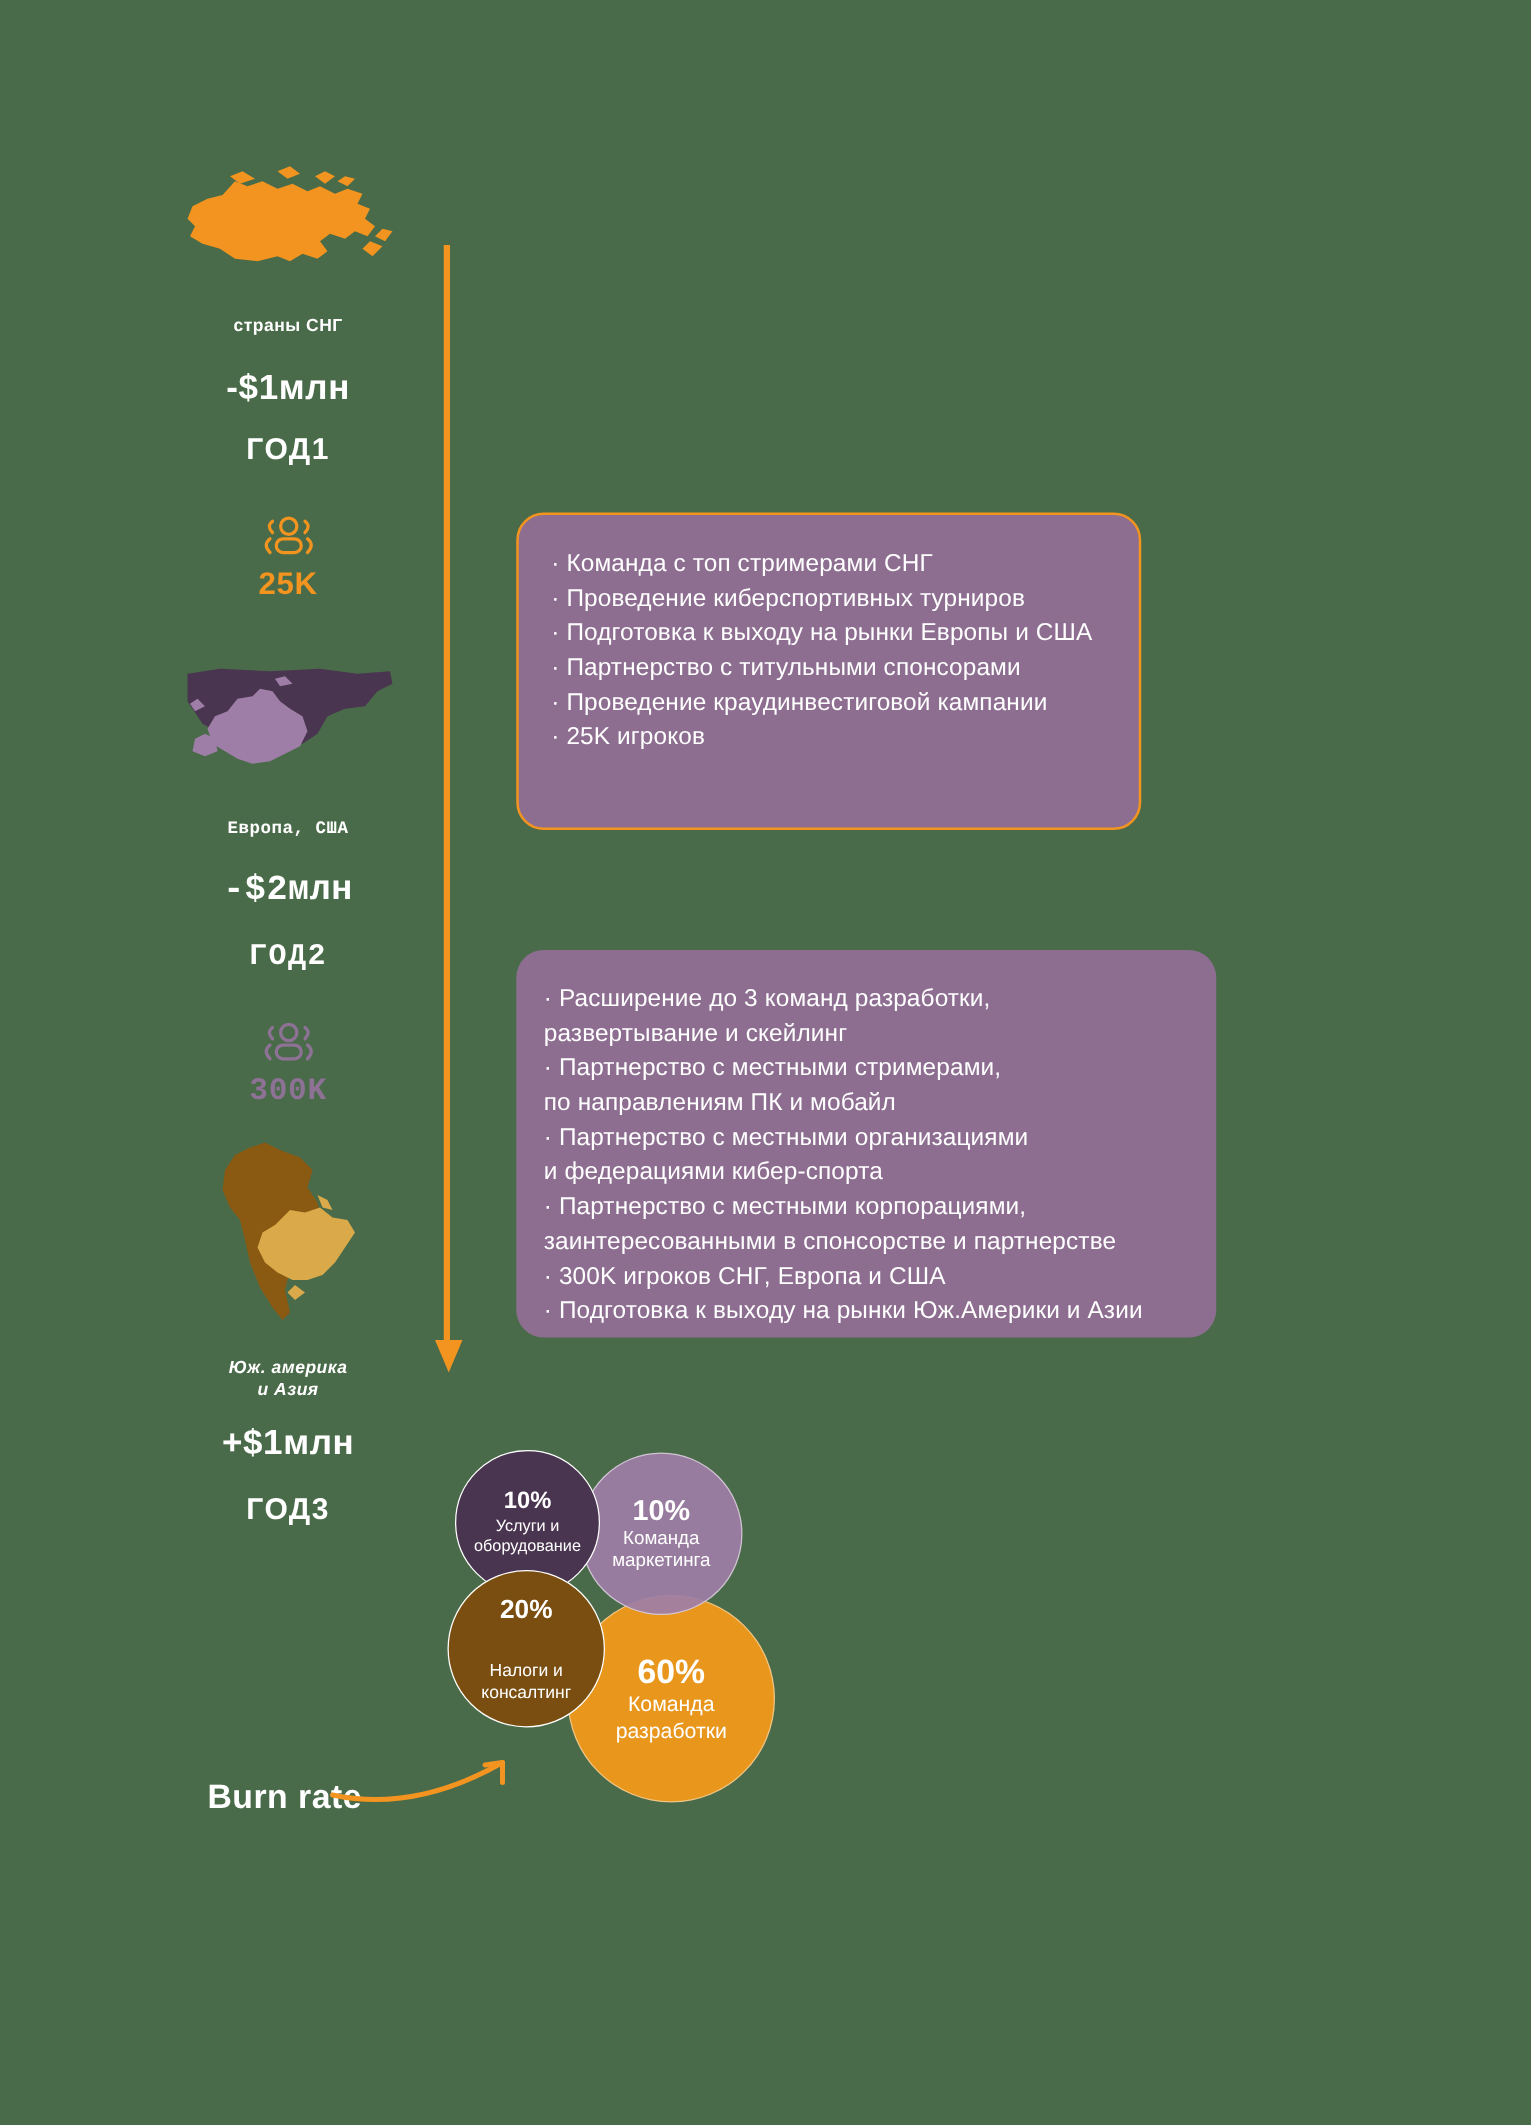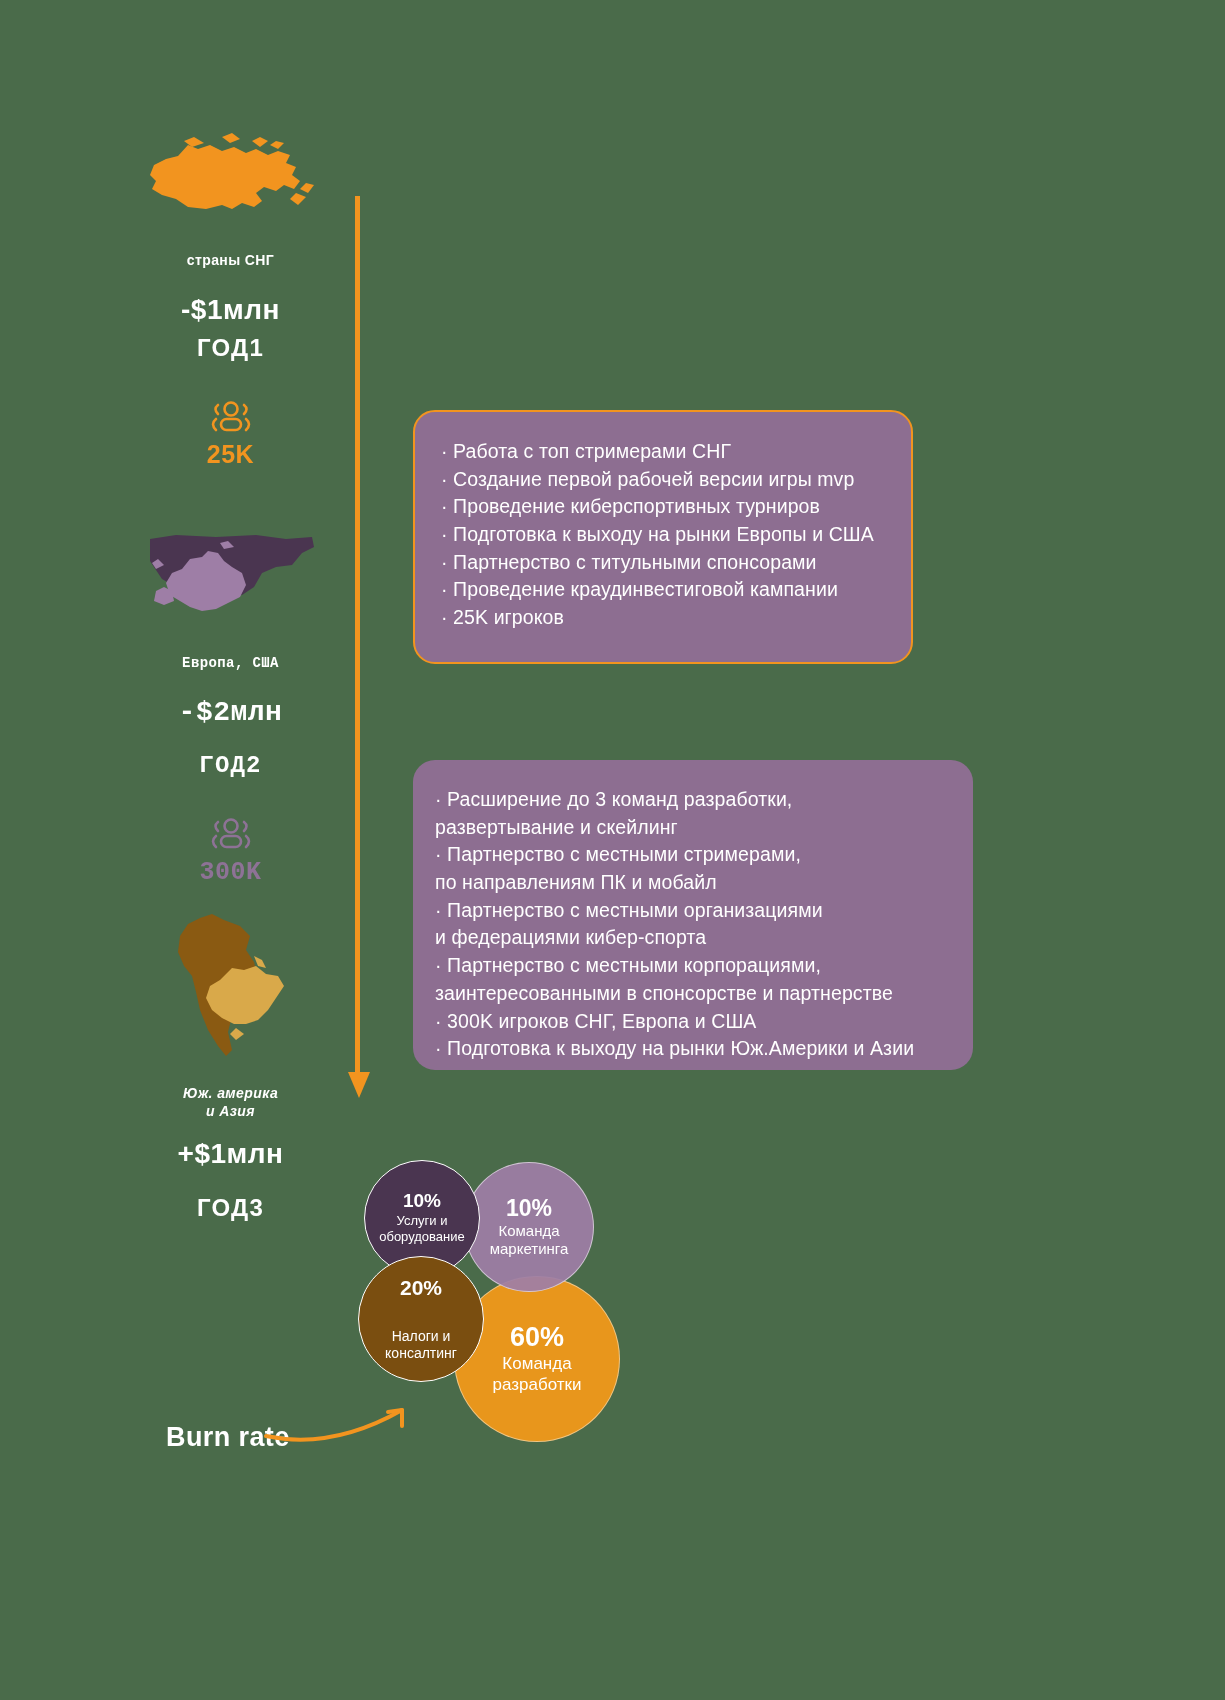--- a/index.html
+++ b/index.html
@@ -107,21 +107,21 @@
           <path fill="#f2941f" d="M58 14 L48 18 L56 24 L68 20 Z"></path>
           <path fill="#f2941f" d="M96 10 L86 14 L94 20 L104 16 Z"></path>
           <path fill="#f2941f" d="M124 14 L116 18 L124 24 L132 18 Z"></path>
           <path fill="#f2941f" d="M140 18 L134 22 L142 26 L148 20 Z"></path>
           <path fill="#f2941f" d="M160 70 L154 76 L162 82 L170 74 Z"></path>
           <path fill="#f2941f" d="M170 60 L164 66 L172 70 L178 62 Z"></path>
         </svg>
       </div>
       <div class="region-label" style="margin-top:22px;">страны СНГ</div>
       <div class="money" style="margin-top:24px;">-$1млн</div>
-      <div class="year" style="margin-top:8px;">ГОД1</div>
+      <div class="year" style="margin-top:20px;">ГОД1</div>
       <div class="players orange" style="margin-top:38px;">
         <span>
           <svg width="54" height="34" viewBox="0 0 54 34" aria-hidden="true">
             <circle cx="27" cy="9" r="6.5" fill="none" stroke="#f2941f" stroke-width="2.6"></circle>
             <path d="M14 5 Q9 9 14 14" fill="none" stroke="#f2941f" stroke-width="2.6" stroke-linecap="round"></path>
             <path d="M40 5 Q45 9 40 14" fill="none" stroke="#f2941f" stroke-width="2.6" stroke-linecap="round"></path>
             <rect x="17" y="19" width="20" height="11" rx="5.5" fill="none" stroke="#f2941f" stroke-width="2.6"></rect>
             <path d="M12 19 Q6 24 12 30" fill="none" stroke="#f2941f" stroke-width="2.6" stroke-linecap="round"></path>
             <path d="M42 19 Q48 24 42 30" fill="none" stroke="#f2941f" stroke-width="2.6" stroke-linecap="round"></path>
           </svg>
@@ -174,22 +174,21 @@
     </div>
   </div>
 
   <div class="timeline">
     <div class="line"></div>
     <div class="head"></div>
   </div>
 
   <div class="card bordered" id="card-1">
     <ul>
-      <li>· Работа с топ стримерами СНГ</li>
-      <li>· Создание первой рабочей версии игры mvp</li>
+      <li>· Команда с топ стримерами СНГ</li>
       <li>· Проведение киберспортивных турниров</li>
       <li>· Подготовка к выходу на рынки Европы и США</li>
       <li>· Партнерство с титульными спонсорами</li>
       <li>· Проведение краудинвестиговой кампании</li>
       <li>· 25K игроков</li>
     </ul>
   </div>
 
   <div class="card" id="card-2">
     <ul>

